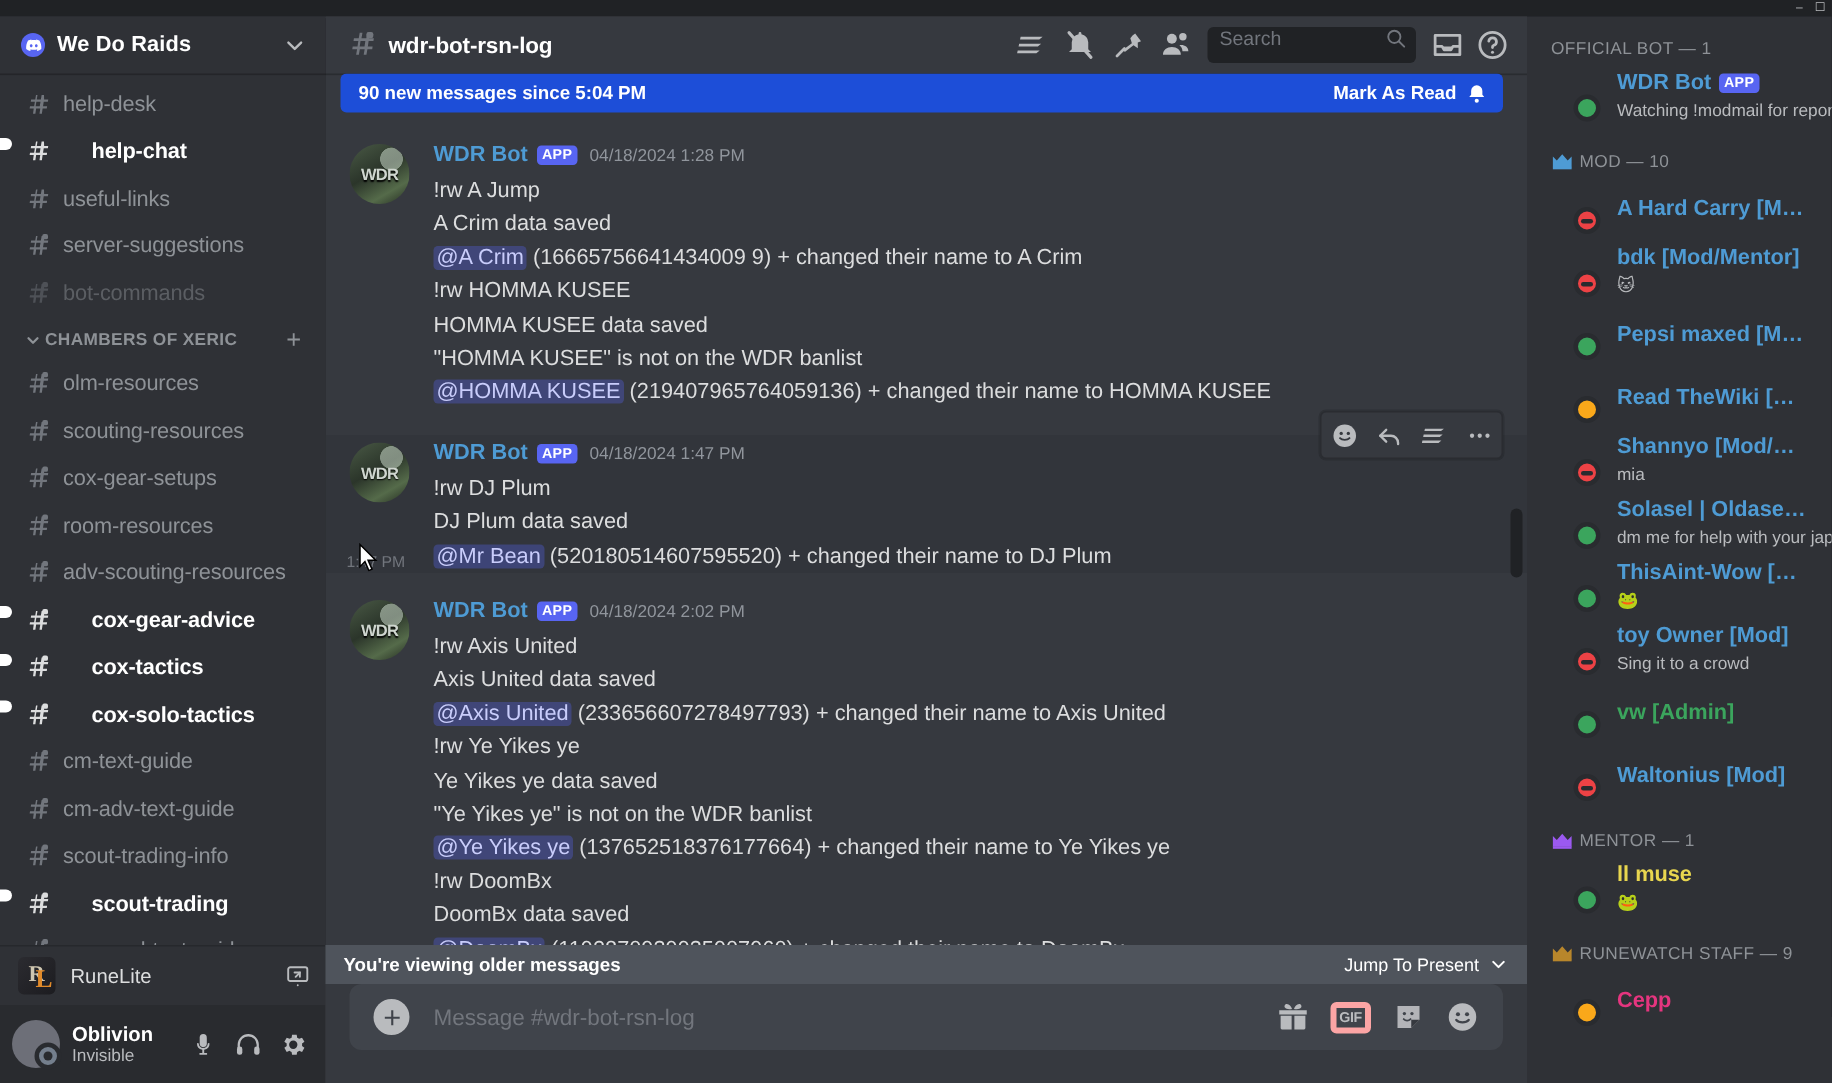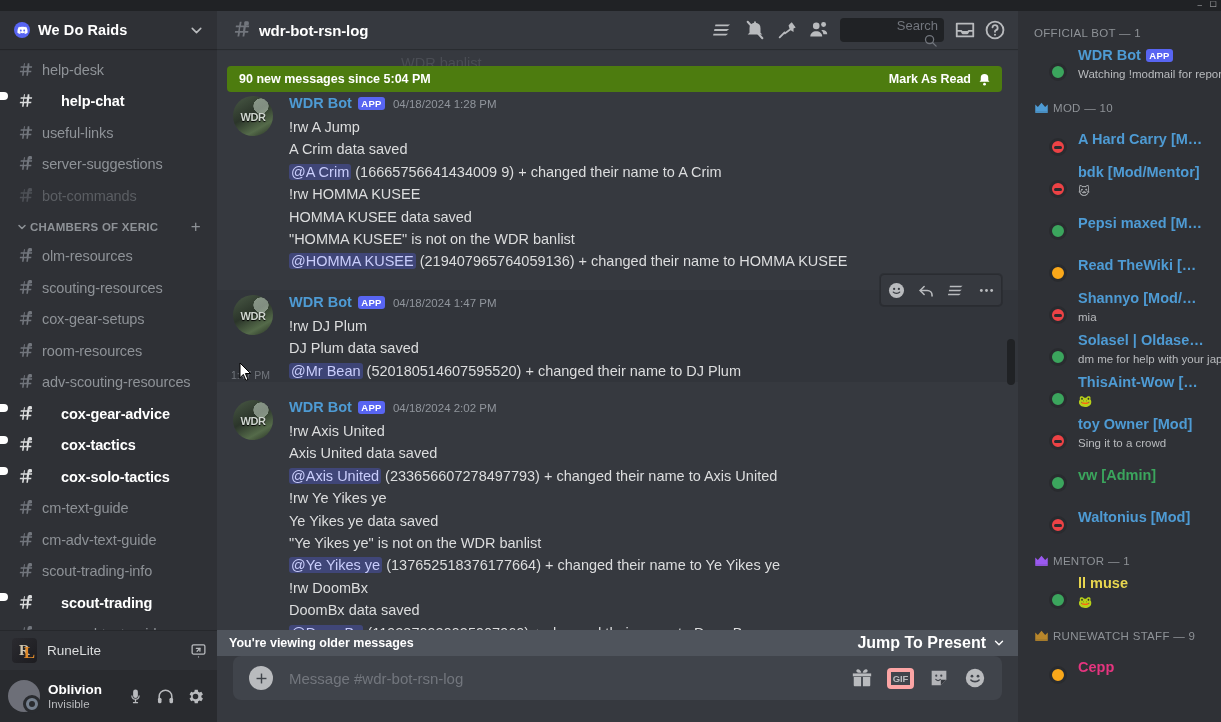--- a/index.html
+++ b/index.html
@@ -205,35 +205,35 @@
     position: relative; z-index: 4;
     background:#36393f;
   }
   .chat-header .hash-big { color:#72767d; display:flex; margin-right: 6px; }
   .chat-header .hash-big svg { width:22px;height:22px; display:block;}
   .chat-title { color:#ffffff; font-size: 15px; font-weight: bold; flex:1; letter-spacing:-.1px;}
   .hdr-icons { display:flex; align-items:center; gap: 2px; }
   .hicon { width:30px; height:30px; display:flex;align-items:center;justify-content:center; color:#b9bbbe; cursor:pointer;}
   .hicon svg{ width:22px;height:22px; display:block;}
   .search-box {
-    width: 104px; height: 24px; background:#202225; border-radius: 4px;
-    display:flex; align-items:flex-end; padding: 0 6px 0 8px;
-    margin: 0 6px; cursor: text; flex-direction: column;
+    width: 139px; height: 24px; background:#202225; border-radius: 4px;
+    display:flex; align-items:flex-start; padding: 0 6px 0 8px;
+    margin: 0 6px; cursor: text;
   }
   .search-box .sbtext { flex:1; color:#72767d; font-size:13px; }
   .search-box .sicon { color:#72767d; display:flex; }
   .search-box .sicon svg { width:15px;height:15px; display:block;}
 
   .messages-wrap {
     flex: 1; position: relative; overflow: hidden;
     display:flex; flex-direction: column;
   }
   .banner {
-    position: absolute; left: 10px; right: 16px; top: 17px;
-    height: 26px; background:#4d7c0f; border-radius: 4px;
+    position: absolute; left: 10px; right: 16px; top: 0;
+    height: 26px; background:#1d4ed8; border-radius: 4px;
     display:flex; align-items:center; padding: 0 10px 0 12px;
     z-index: 6; cursor: pointer;
   }
   .banner .btxt { color:#fff; font-size: 12.5px; font-weight: 600; flex:1; }
   .banner .bright { color:#fff; font-size: 12.5px; font-weight: 600; display:flex; align-items:center; gap:6px; }
   .banner .bright svg { width:15px;height:15px; display:block;}
 
   .msgs {
     flex: 1; position: relative;
     padding: 0 16px 0 0;
@@ -305,21 +305,21 @@
   .older-bar {
     position: relative;
     height: 26px; flex: 0 0 26px;
     background:#4f545c;
     display:flex; align-items:center;
     padding: 0 12px 0 12px;
     z-index: 5;
     margin: 0 0 0 0;
   }
   .older-bar .otxt { color:#fff; font-size:12.5px; font-weight:600; flex:1;}
-  .older-bar .oright { color:#fff; font-size:16px; font-weight:700; display:flex;align-items:center;gap:6px;cursor:pointer;}
+  .older-bar .oright { color:#fff; font-size:12px; font-weight:400; display:flex;align-items:center;gap:6px;cursor:pointer;}
   .older-bar .oright svg{ width:14px;height:14px; display:block;}
 
   .composer-wrap { padding: 0 16px 22px 16px; background:#36393f; position:relative; z-index:4;}
   .composer {
     background:#40444b; border-radius: 8px;
     height: 44px; display:flex; align-items:center;
     padding: 0 16px 0 16px;
   }
   .comp-plus {
     width: 24px; height: 24px; border-radius: 50%;

